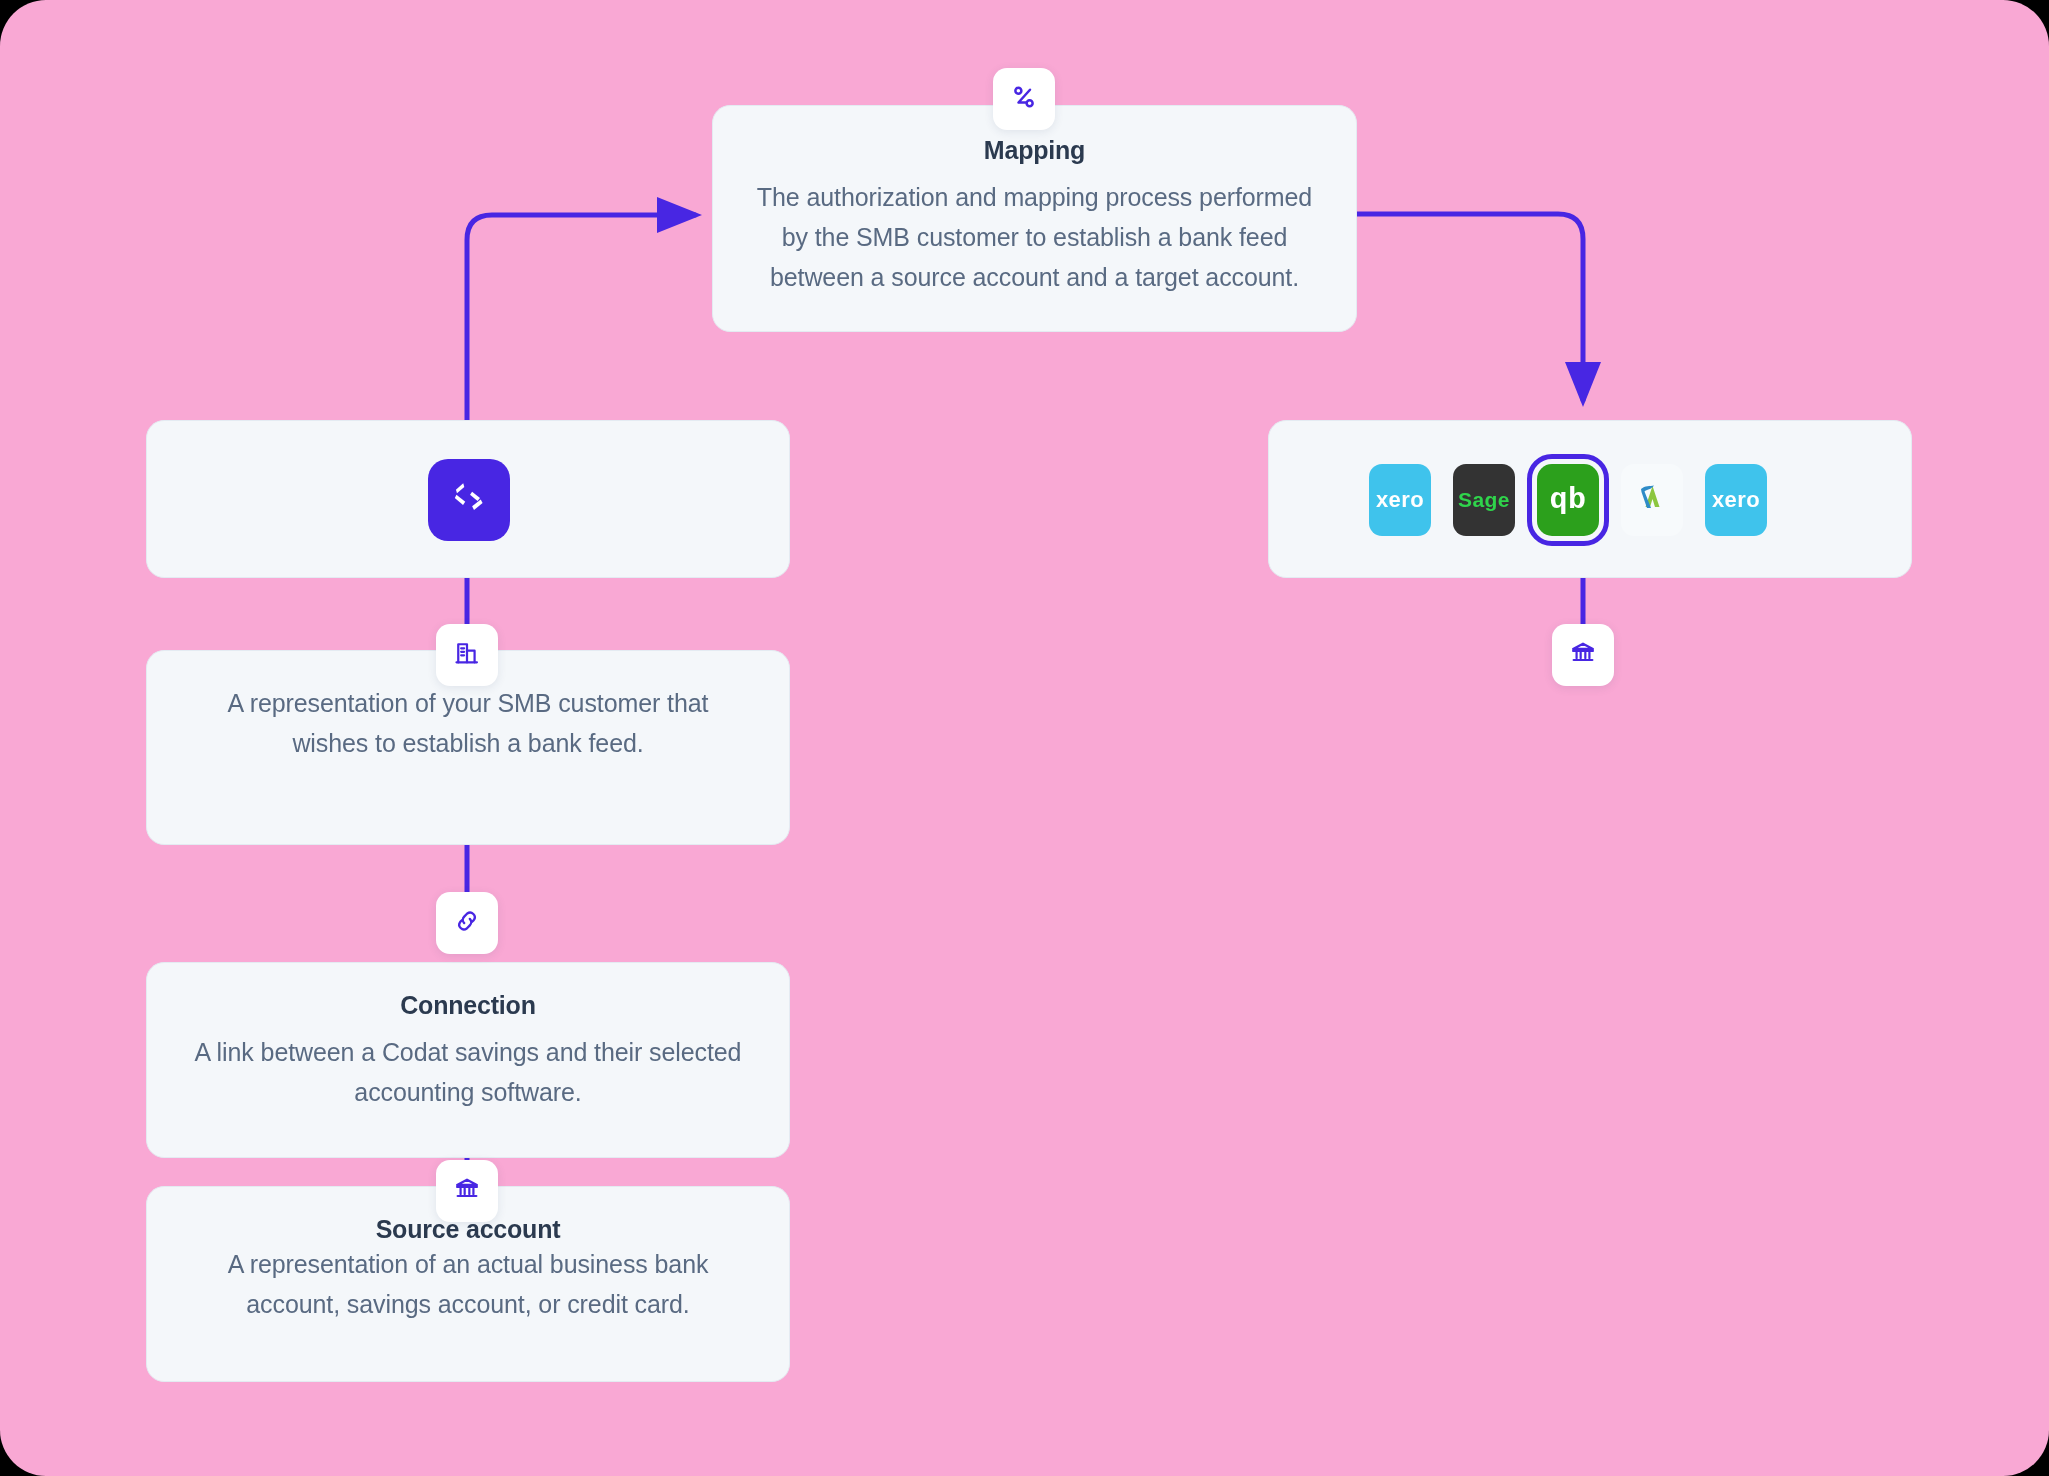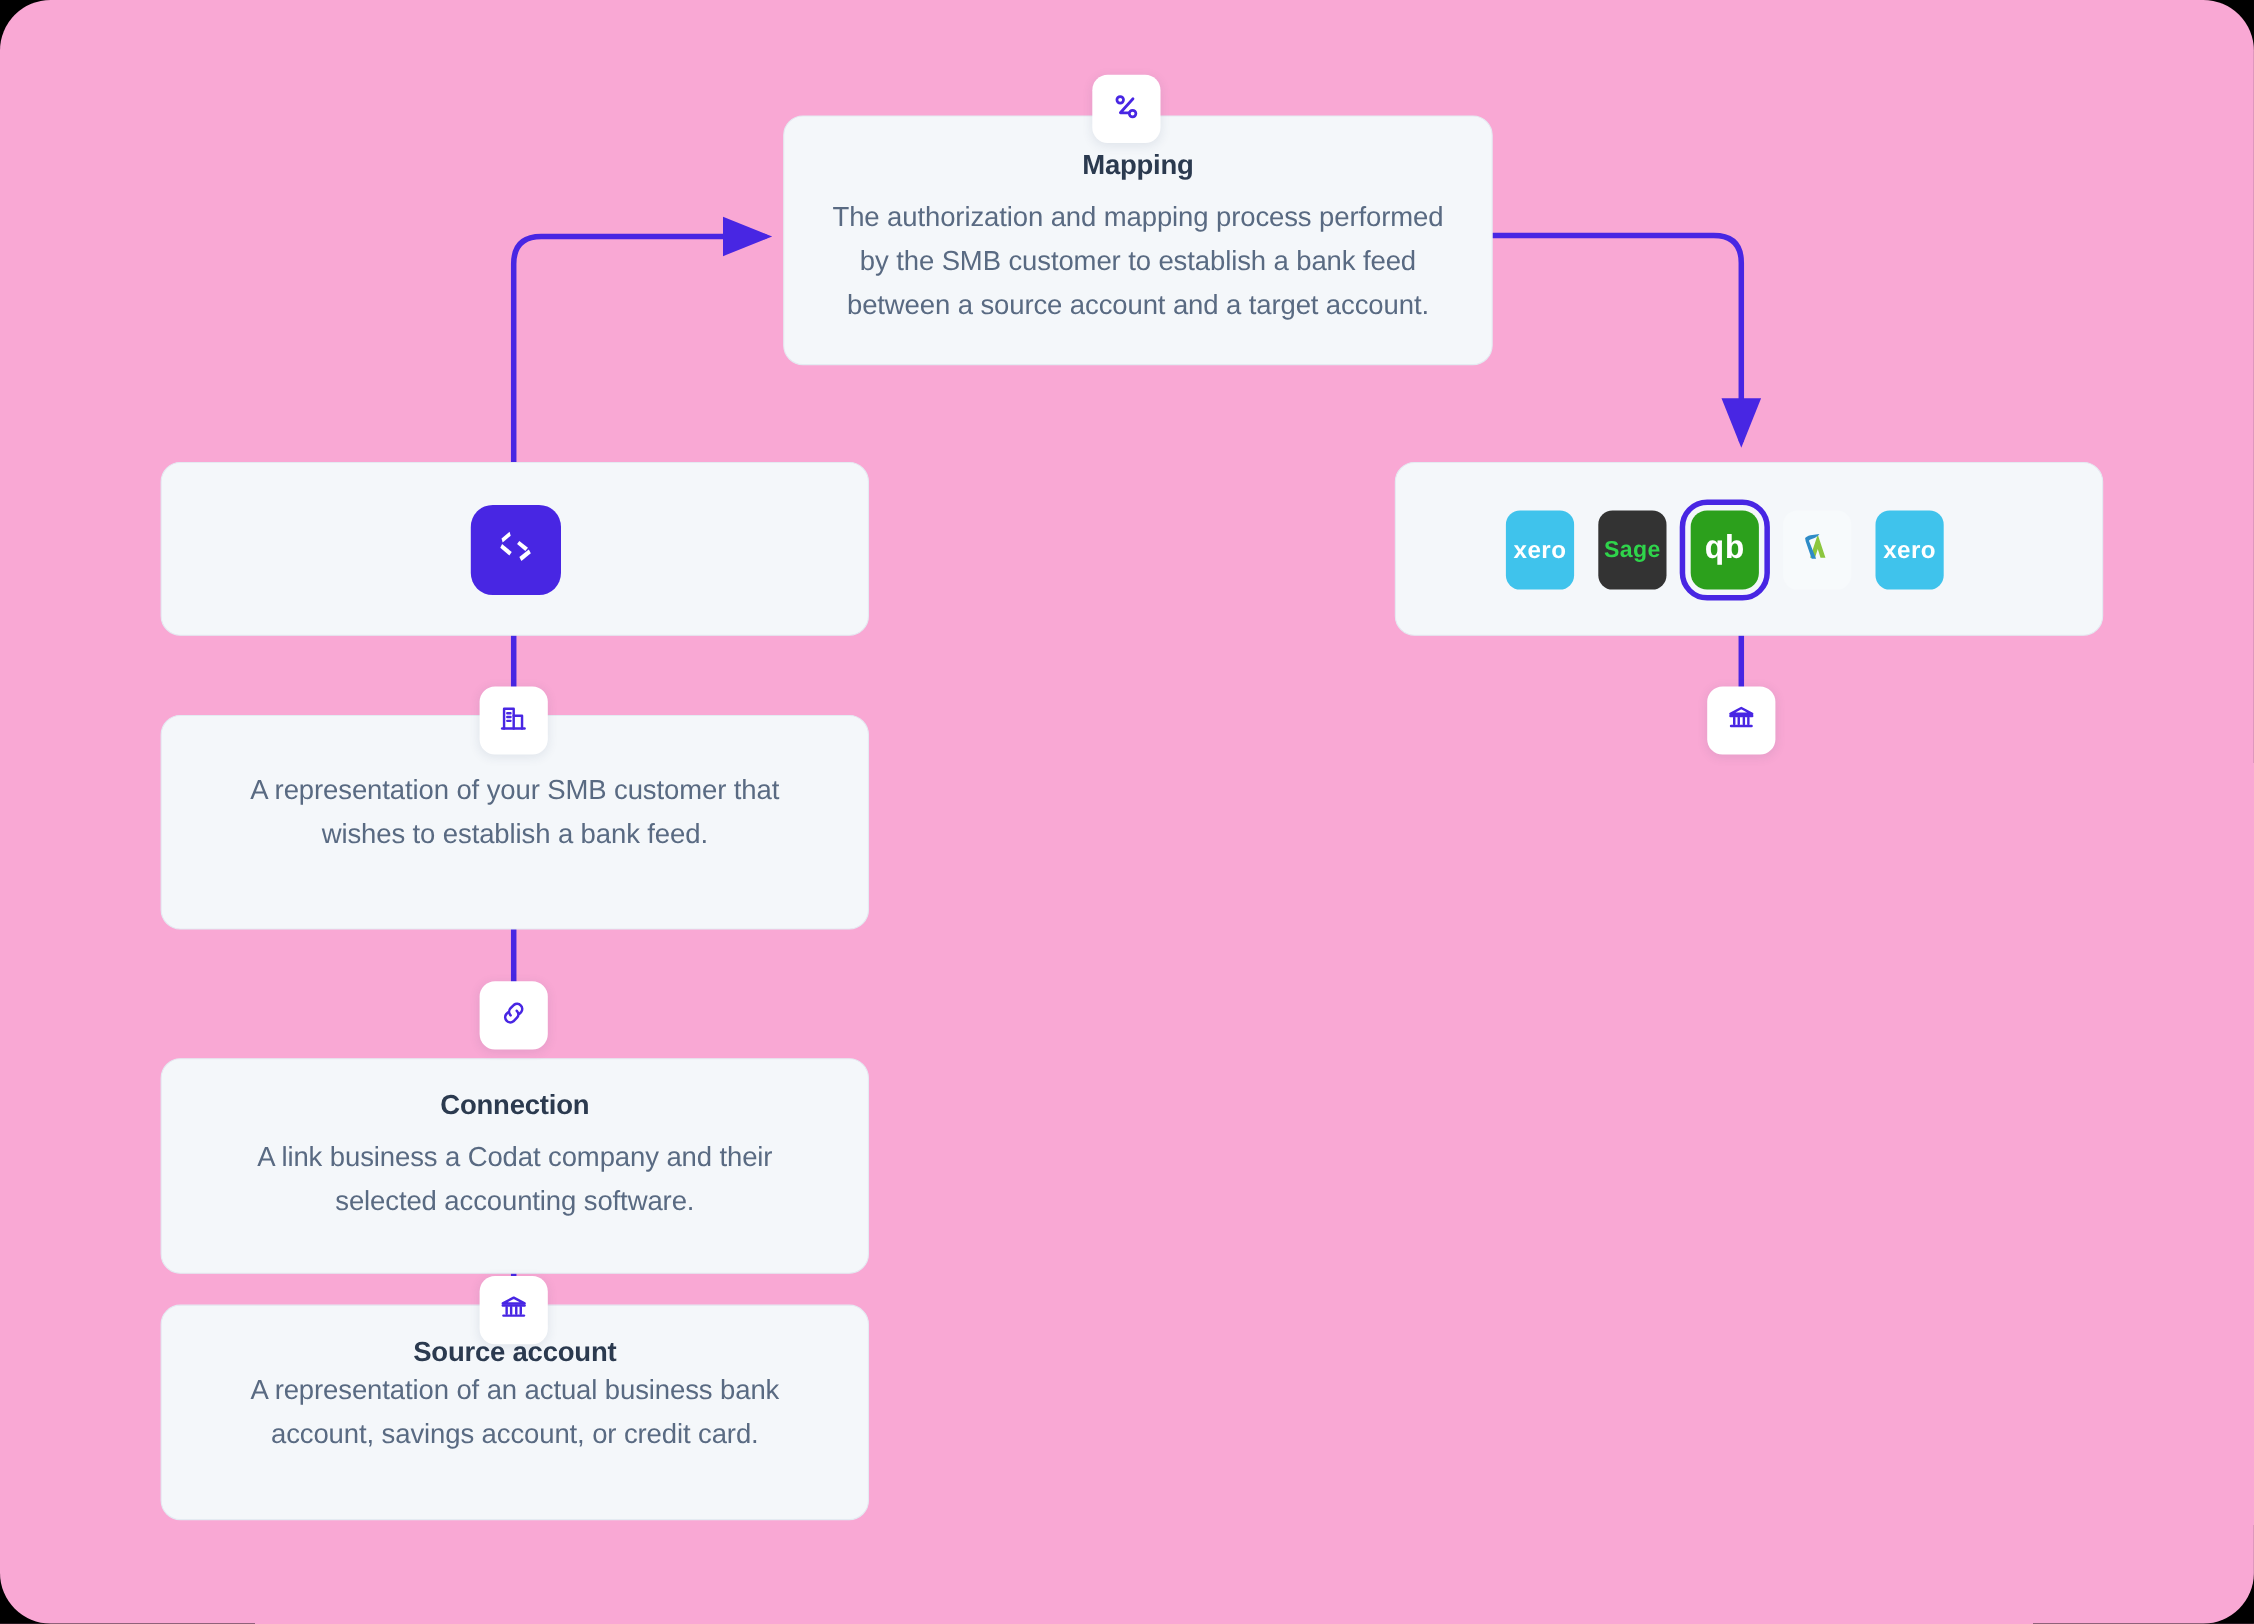--- a/index.html
+++ b/index.html
@@ -184,34 +184,34 @@
       <span>
         <svg width="28" height="28" viewBox="0 0 24 24" fill="none" stroke="#4826e3" stroke-width="1.9" stroke-linecap="round" stroke-linejoin="round">
           <path d="M4.5 20 L4.5 4.5 L12 4.5 L12 20"></path>
           <path d="M12 10 L18.5 10 L18.5 20"></path>
           <path d="M3 20 L20.5 20"></path>
           <path d="M7 8 L9.5 8 M7 11 L9.5 11 M7 14 L9.5 14"></path>
         </svg>
       </span>
     </div>
     <div class="card" style="left:146px; top:650px; width:644px; height:195px; padding:28px 40px 0 40px;">
-      <p class="card-body" style="margin-top:19px;">A representation of your SMB customer that wishes to establish a bank feed.</p>
+      <p class="card-body" style="margin-top:4px;">A representation of your SMB customer that wishes to establish a bank feed.</p>
     </div>
 
     <div class="badge" style="left:436px; top:892px;">
       <span>
         <svg width="28" height="28" viewBox="0 0 24 24" fill="none" stroke="#4826e3" stroke-width="2" stroke-linecap="round" stroke-linejoin="round">
           <path d="M9.6 13.8 a4 4 0 0 1 0-5.6 l2.6-2.6 a4 4 0 0 1 5.6 5.6 l-1.4 1.4"></path>
           <path d="M14.4 10.2 a4 4 0 0 1 0 5.6 l-2.6 2.6 a4 4 0 0 1-5.6-5.6 l1.4-1.4"></path>
         </svg>
       </span>
     </div>
     <div class="card" style="left:146px; top:918px; width:644px; height:196px; padding:28px 40px 0 40px;margin-top:44px;">
       <p class="card-title">Connection</p>
-      <p class="card-body" style="margin-top:12px;">A link business a Codat company and their selected accounting software.</p>
+      <p class="card-body" style="margin-top:12px;">A link between a Codat savings and their selected accounting software.</p>
     </div>
 
     <div class="badge" style="left:436px; top:1160px;">
       <span>
         <svg width="28" height="28" viewBox="0 0 24 24" fill="none" stroke="#4826e3" stroke-width="1.9" stroke-linecap="round" stroke-linejoin="round">
           <path d="M3.5 8.5 L12 4 L20.5 8.5 Z"></path>
           <path d="M3.5 10.2 L20.5 10.2"></path>
           <path d="M6.5 11.5 L6.5 16.5 M10 11.5 L10 16.5 M14 11.5 L14 16.5 M17.5 11.5 L17.5 16.5"></path>
           <path d="M4 18 L20 18"></path>
         </svg>

